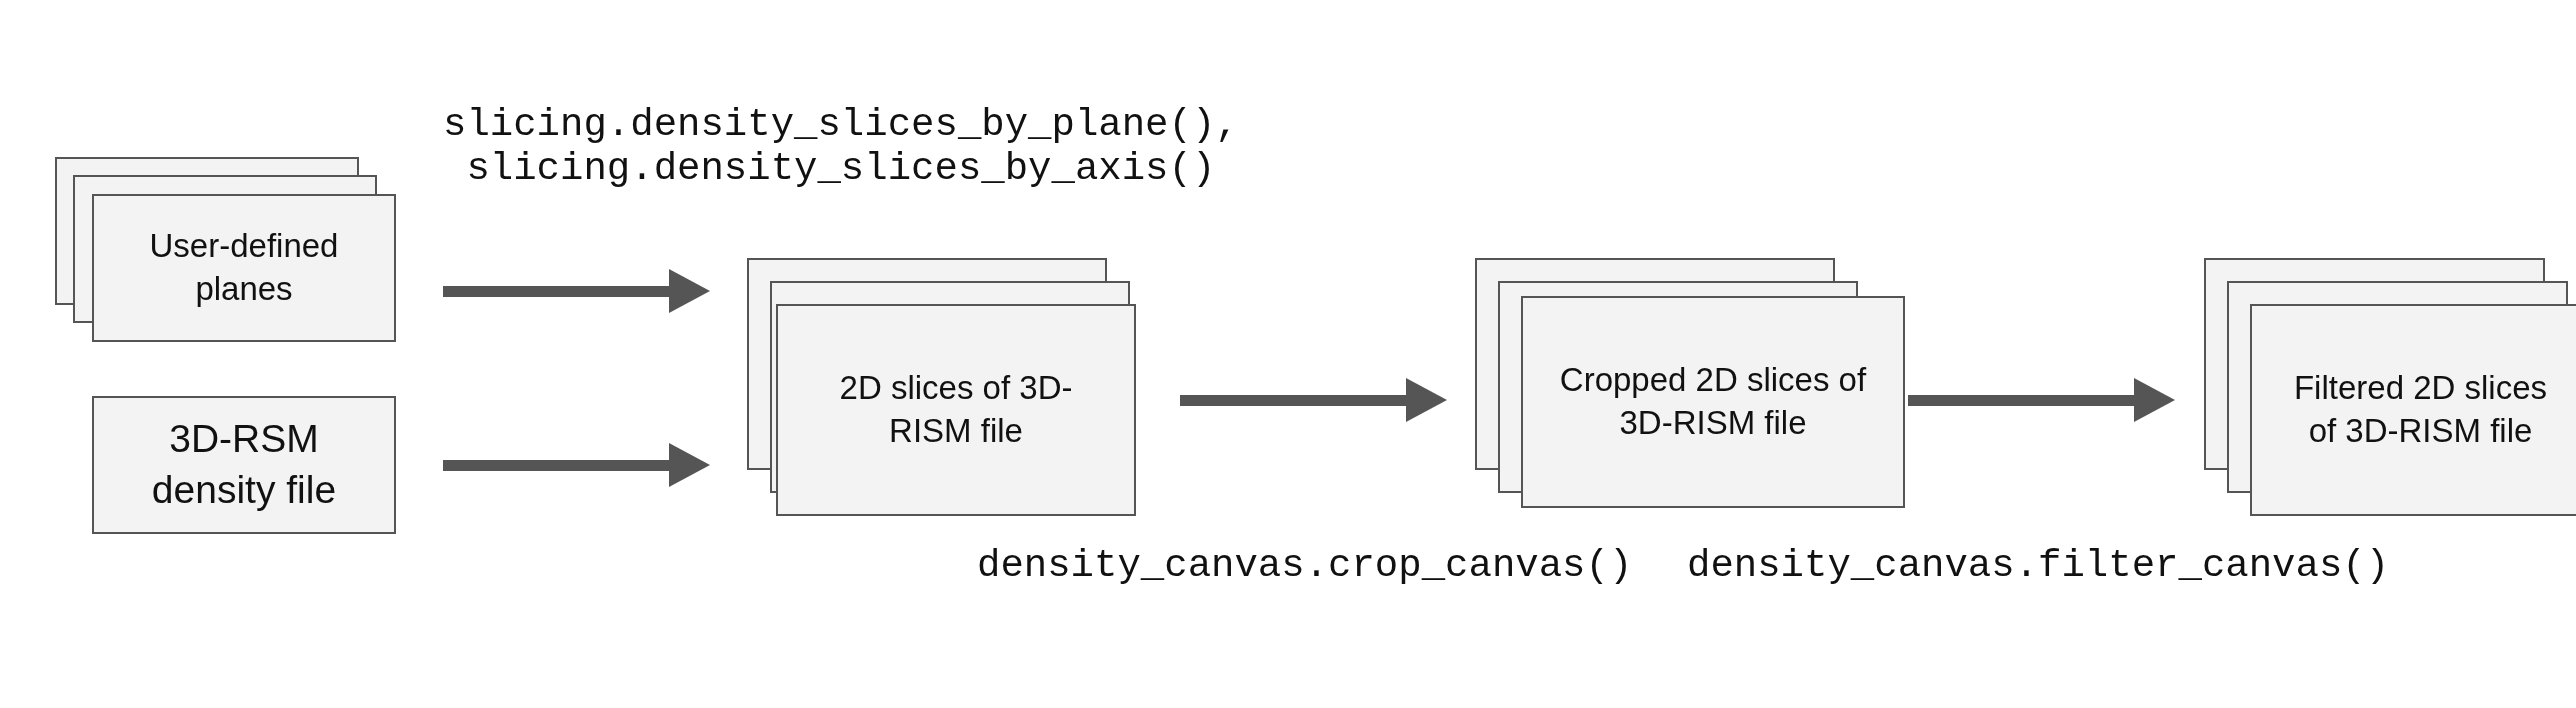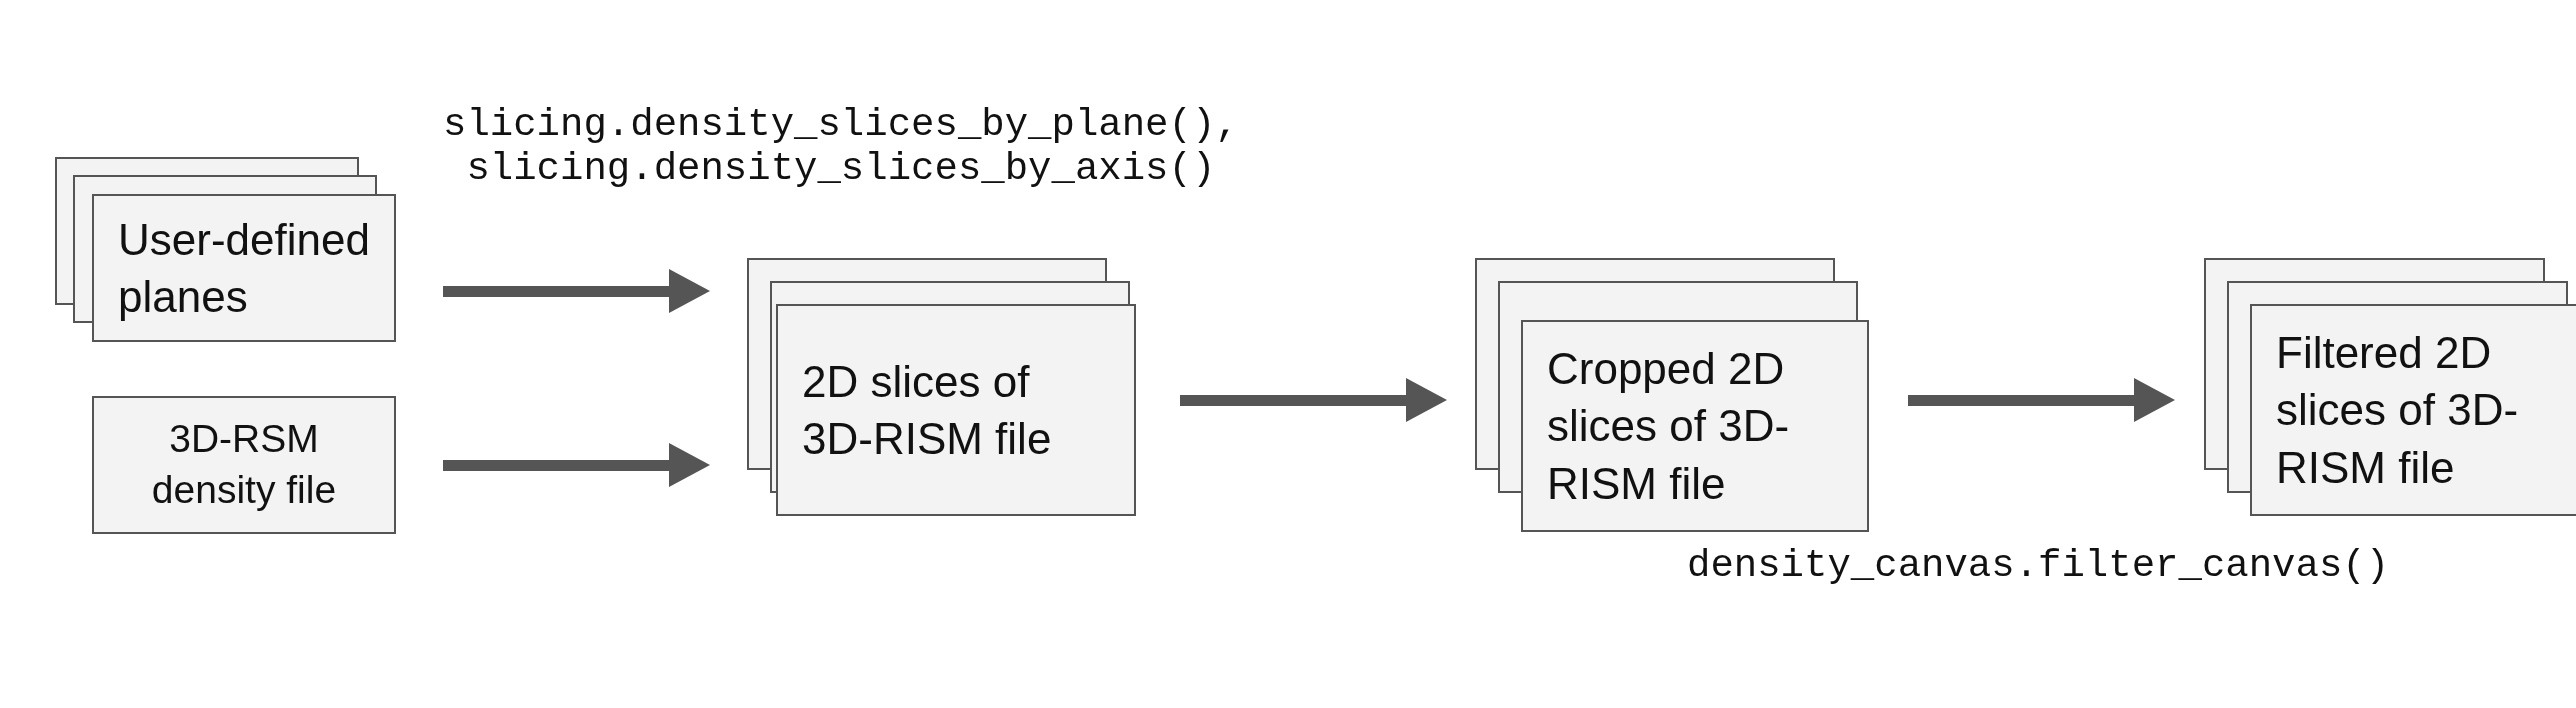--- a/index.html
+++ b/index.html
@@ -2,22 +2,22 @@
 <html style="font-size:14.8px"><head>
 <meta charset="utf-8">
 <style>
   html,body{margin:0;padding:0;background:#fff}
   body{width:2576px;height:708px;font-family:Arial,Helvetica,sans-serif}
   .canvas{position:relative;width:2576px;height:708px}
 
   
   .stack{position:absolute}
   .card{position:absolute;background:#f3f3f3;border:2.8px solid #555;box-sizing:border-box}
-  .card.front{display:flex;align-items:center;justify-content:center;text-align:left;
-              font-size:44px;line-height:1.3;color:#111;padding:16.6px 24px;font-family:Arial,Helvetica,sans-serif}
+  .card.front{display:flex;align-items:center;justify-content:center;text-align:center;
+              font-size:33px;line-height:1.3;color:#111;padding:16.6px 24px;font-family:Arial,Helvetica,sans-serif}
 
   
   .single{position:absolute;background:#f3f3f3;border:2.8px solid #555;box-sizing:border-box;
           display:flex;align-items:center;justify-content:center;text-align:center;
           font-size:39px;line-height:1.3;color:#111;padding:10px 22px}
 
   
   .code{position:absolute;font-family:"Courier New",Courier,monospace;font-weight:normal;
         font-size:39px;color:#111;white-space:pre}
 
@@ -62,34 +62,35 @@
   </div>
 
   <div class="arrow" style="left:1180px;top:378px;width:267px">
     <div class="shaft"></div>
       <div class="head"></div>
   </div>
 
   <div class="stack" style="left:1475px;top:258px;width:406px;height:258px">
     <div class="card" style="left:0;top:0;width:360px;height:212px"></div>
     <div class="card" style="left:23px;top:23px;width:360px;height:212px"></div>
-    <div class="card front" style="left:46px;top:62px;width:348px;height:212px">Cropped 2D
+    <div class="card front" style="left:46px;top:38px;width:384px;height:212px">Cropped 2D
 slices of
 3D-RISM file</div>
   </div>
 
   <div class="arrow" style="left:1908px;top:378px;width:267px">
     <div class="shaft"></div>
       <div class="head"></div>
   </div>
 
   <div class="stack" style="left:2204px;top:258px;width:406px;height:258px">
     <div class="card" style="left:0;top:0;width:341px;height:212px"></div>
     <div class="card" style="left:23px;top:23px;width:341px;height:212px"></div>
     <div class="card front" style="left:46px;top:46px;width:341px;height:212px">Filtered 2D
 slices of
 3D-RISM file</div>
   </div>
 
+  <div class="code" style="left:977px;top:544px">density_canvas.crop_canvas()</div>
   <div class="code" style="left:1687px;top:544px">density_canvas.filter_canvas()</div>
 
 </div>
 
 
 </body></html>

